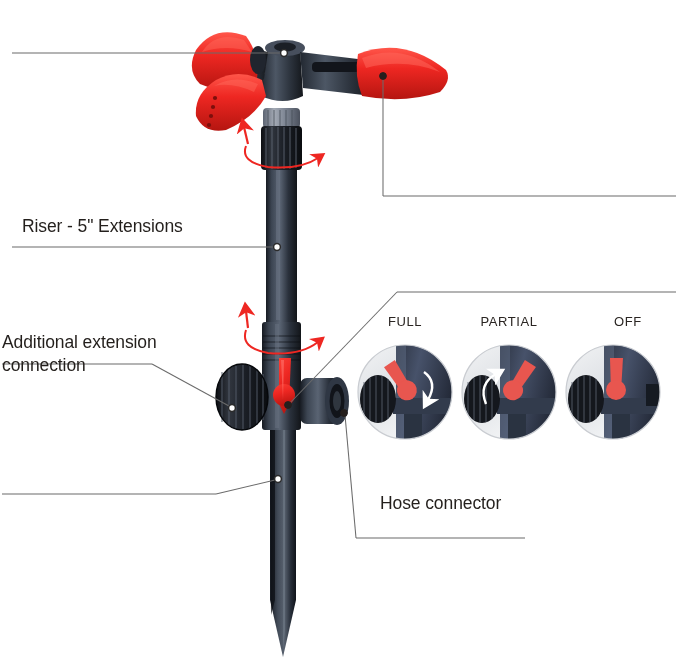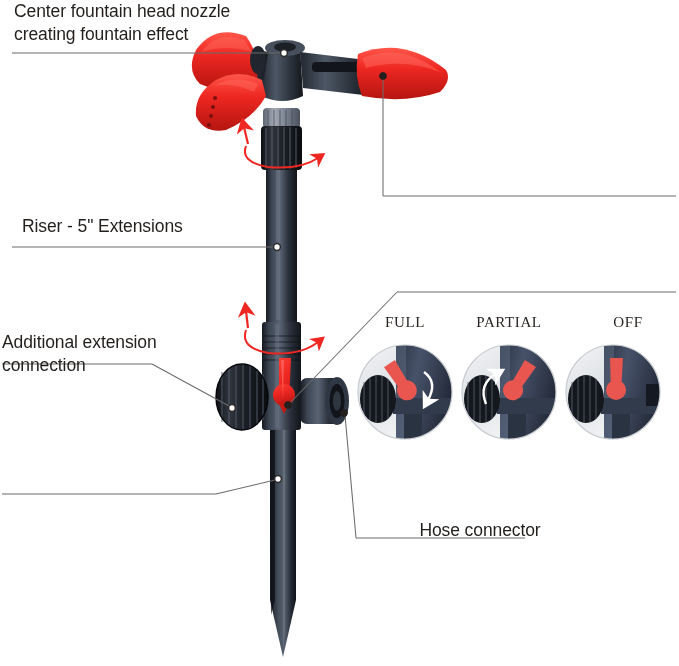--- a/index.html
+++ b/index.html
@@ -30,22 +30,22 @@
     position: absolute;
     font-family: "Liberation Sans", sans-serif;
     color: #231f1c;
     line-height: 1.30;
     white-space: pre-line;
     letter-spacing: -0.1px;
   }
   .callout.lg { font-size: 17.5px; }
   .inset-label {
     position: absolute;
-    font-family: Liberation Serif, serif;
-    font-size: 15px;
+    font-family: Liberation Sans, sans-serif;
+    font-size: 13px;
     letter-spacing: 0.6px;
     color: #2a2522;
     text-align: center;
     width: 86px;
   }
   .z-text { z-index: 40; }
 </style>
 </head>
 <body>
 
@@ -347,32 +347,30 @@
           <line x1="596" y1="379" x2="596" y2="419"></line>
         </g>
         <path d="M610,358 L623,358 L621,392 L616,400 L611,392 Z" fill="#e8564f"></path>
         <ellipse cx="616" cy="390" rx="10" ry="10" fill="#e8564f"></ellipse>
         <rect x="646" y="384" width="14" height="22" fill="#151a22"></rect>
       </g>
       <circle cx="613" cy="392" r="47" fill="none" stroke="#c9ccd1" stroke-width="1.2"></circle>
     </g>
   </svg>
 
-  <div class="callout lg z-text" style="left:14px; top:0px; width:300px;">Center fountain head nozzle
-creating fountain effect</div>
 
 
   <div class="callout lg z-text" style="left:22px; top:215px; width:250px;">Riser - 5" Extensions</div>
 
   <div class="callout lg z-text" style="left:2px; top:315px; width:210px;margin-top:16px;">Additional extension
 connection</div>
 
 
 
-  <div class="callout lg z-text" style="left:380px; top:519px; width:200px;text-align:center;">Hose connector</div>
+  <div class="callout lg z-text" style="left:380px; top:492px; width:200px;">Hose connector</div>
 
   <div class="inset-label z-text" style="left:362px; top:314px;">FULL</div>
 
   <div class="inset-label z-text" style="left:466px; top:314px;">PARTIAL</div>
 
   <div class="inset-label z-text" style="left:585px; top:314px;">OFF</div>
 
 </div>
 
 </body></html>

